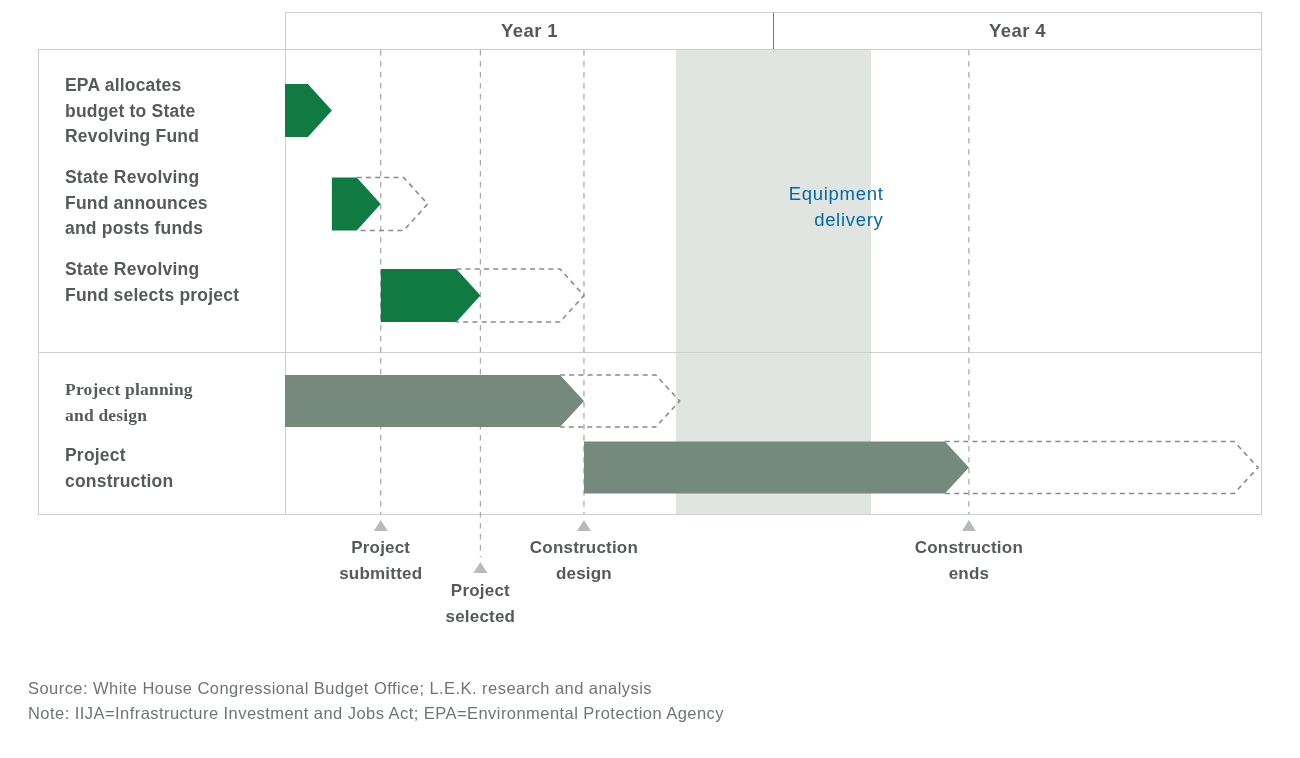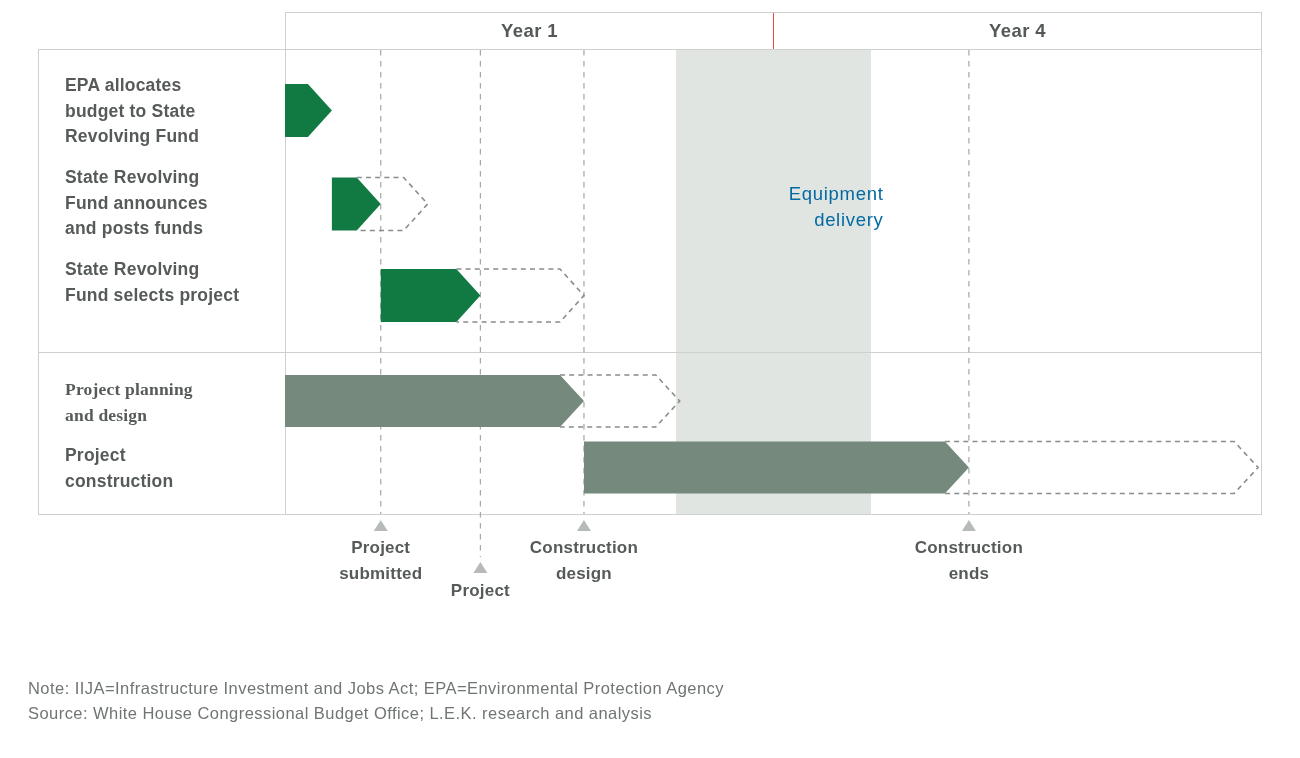--- a/index.html
+++ b/index.html
@@ -103,29 +103,30 @@
         <div>delivery</div>
       </div>
     </div>
   <div id="milestone-labels">
       <div class="milestone-label" style="left: 270.746px; top: 535px;">
         <div>Project</div>
         <div>submitted</div>
       </div>
       <div class="milestone-label" style="left: 370.4px; top: 578px;">
         <div>Project</div>
+        <div>selected</div>
       </div>
       <div class="milestone-label" style="left: 473.962px; top: 535px;">
         <div>Construction</div>
         <div>design</div>
       </div>
       <div class="milestone-label" style="left: 858.9px; top: 535px;">
         <div>Construction</div>
         <div>ends</div>
       </div>
     </div>
 
   <div class="footer">
+    <div>Source: White House Congressional Budget Office; L.E.K. research and analysis</div>
     <div>Note: IIJA=Infrastructure Investment and Jobs Act; EPA=Environmental Protection Agency</div>
-    <div>Source: White House Congressional Budget Office; L.E.K. research and analysis</div>
   </div>
 
 </div>
 
 </body></html>

